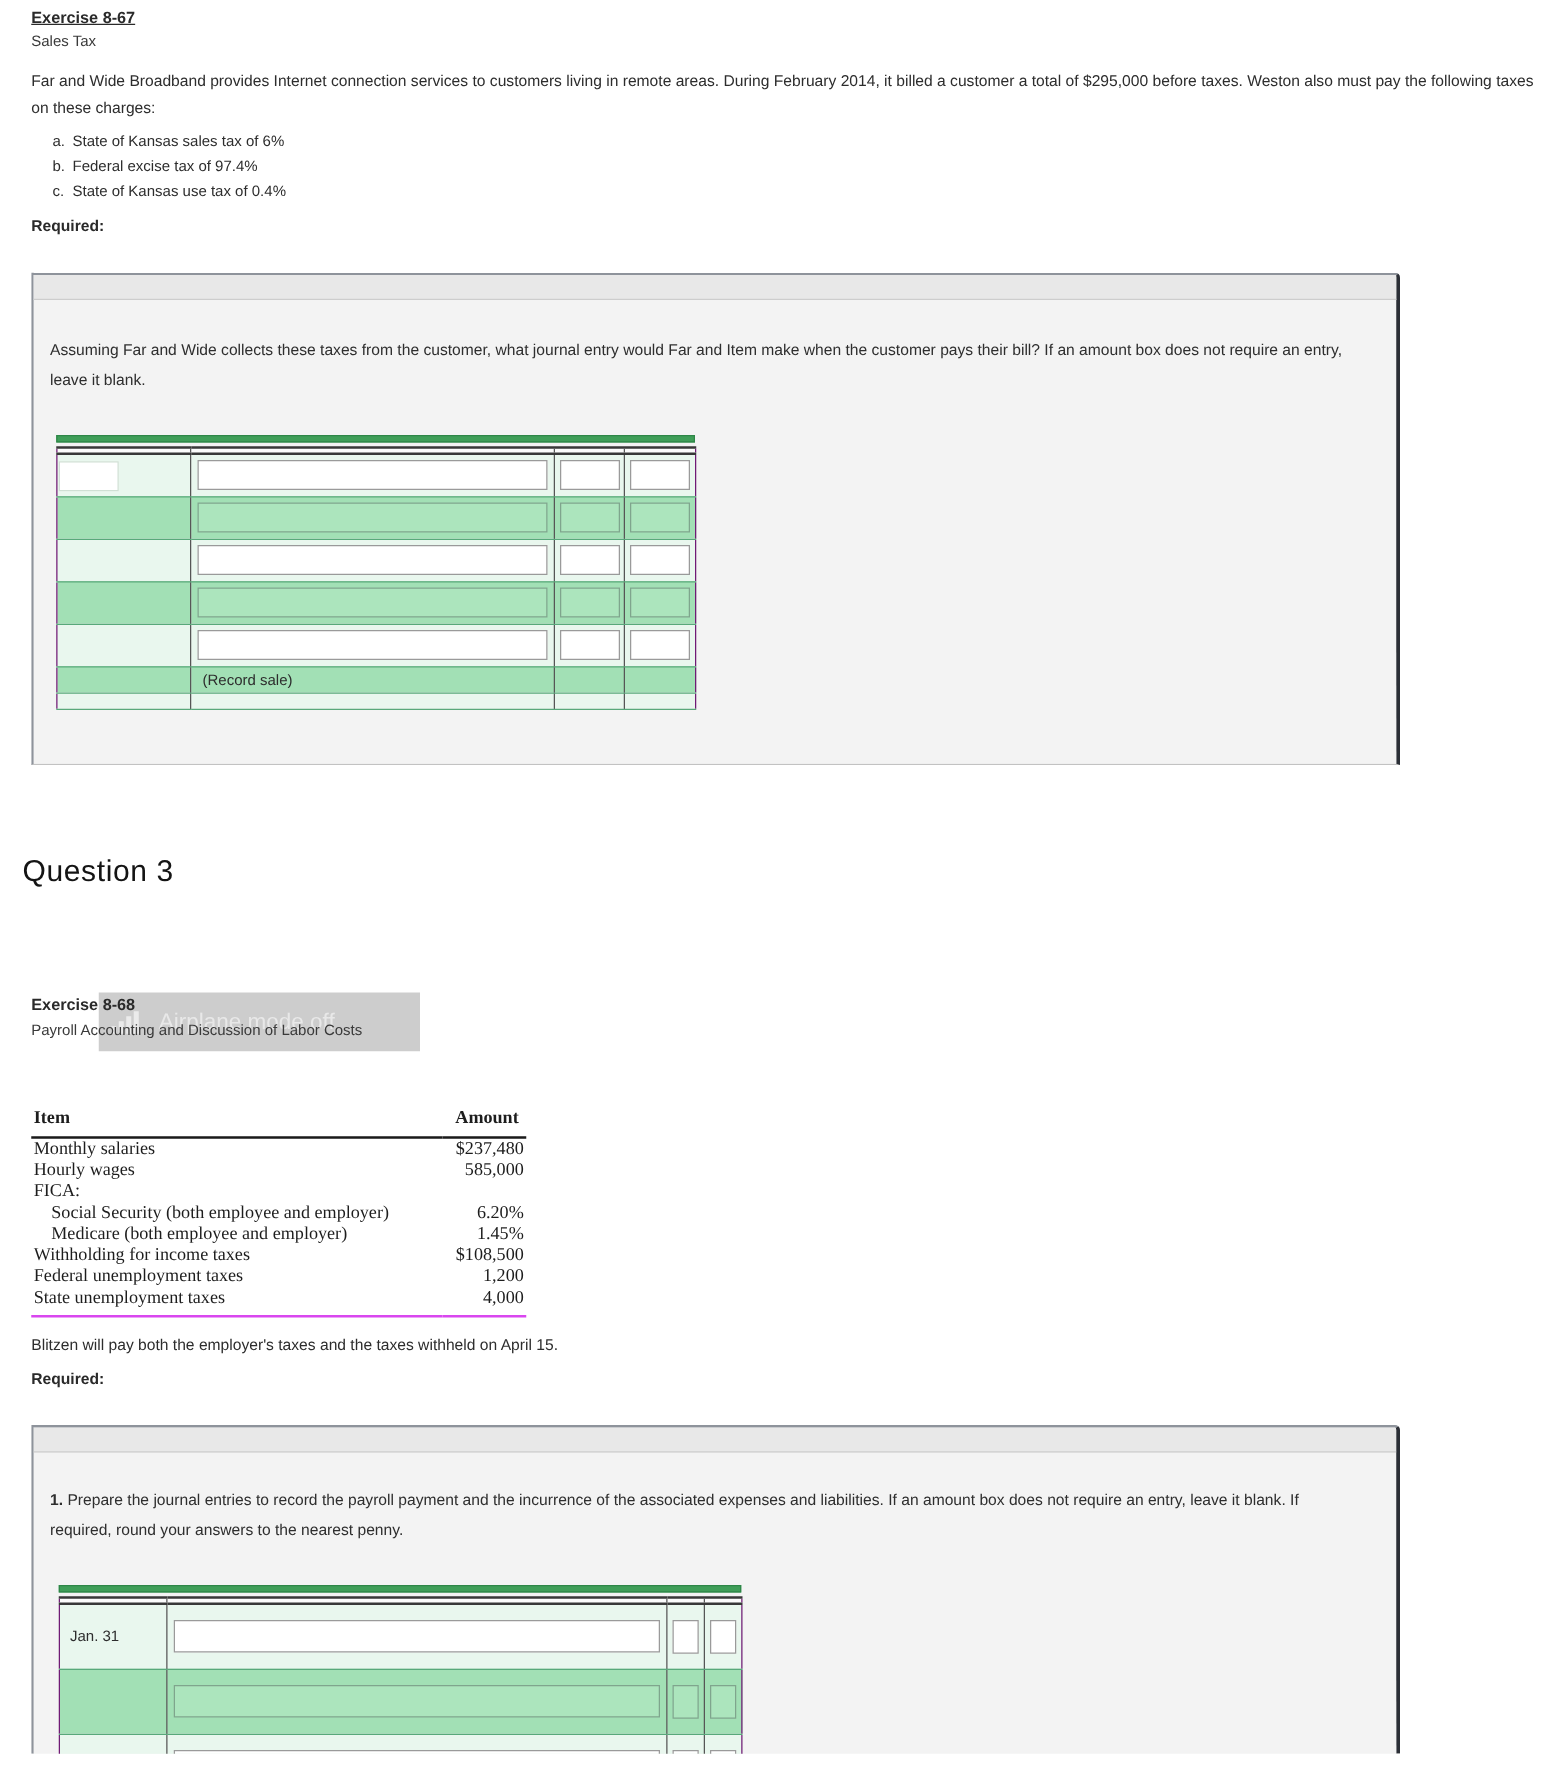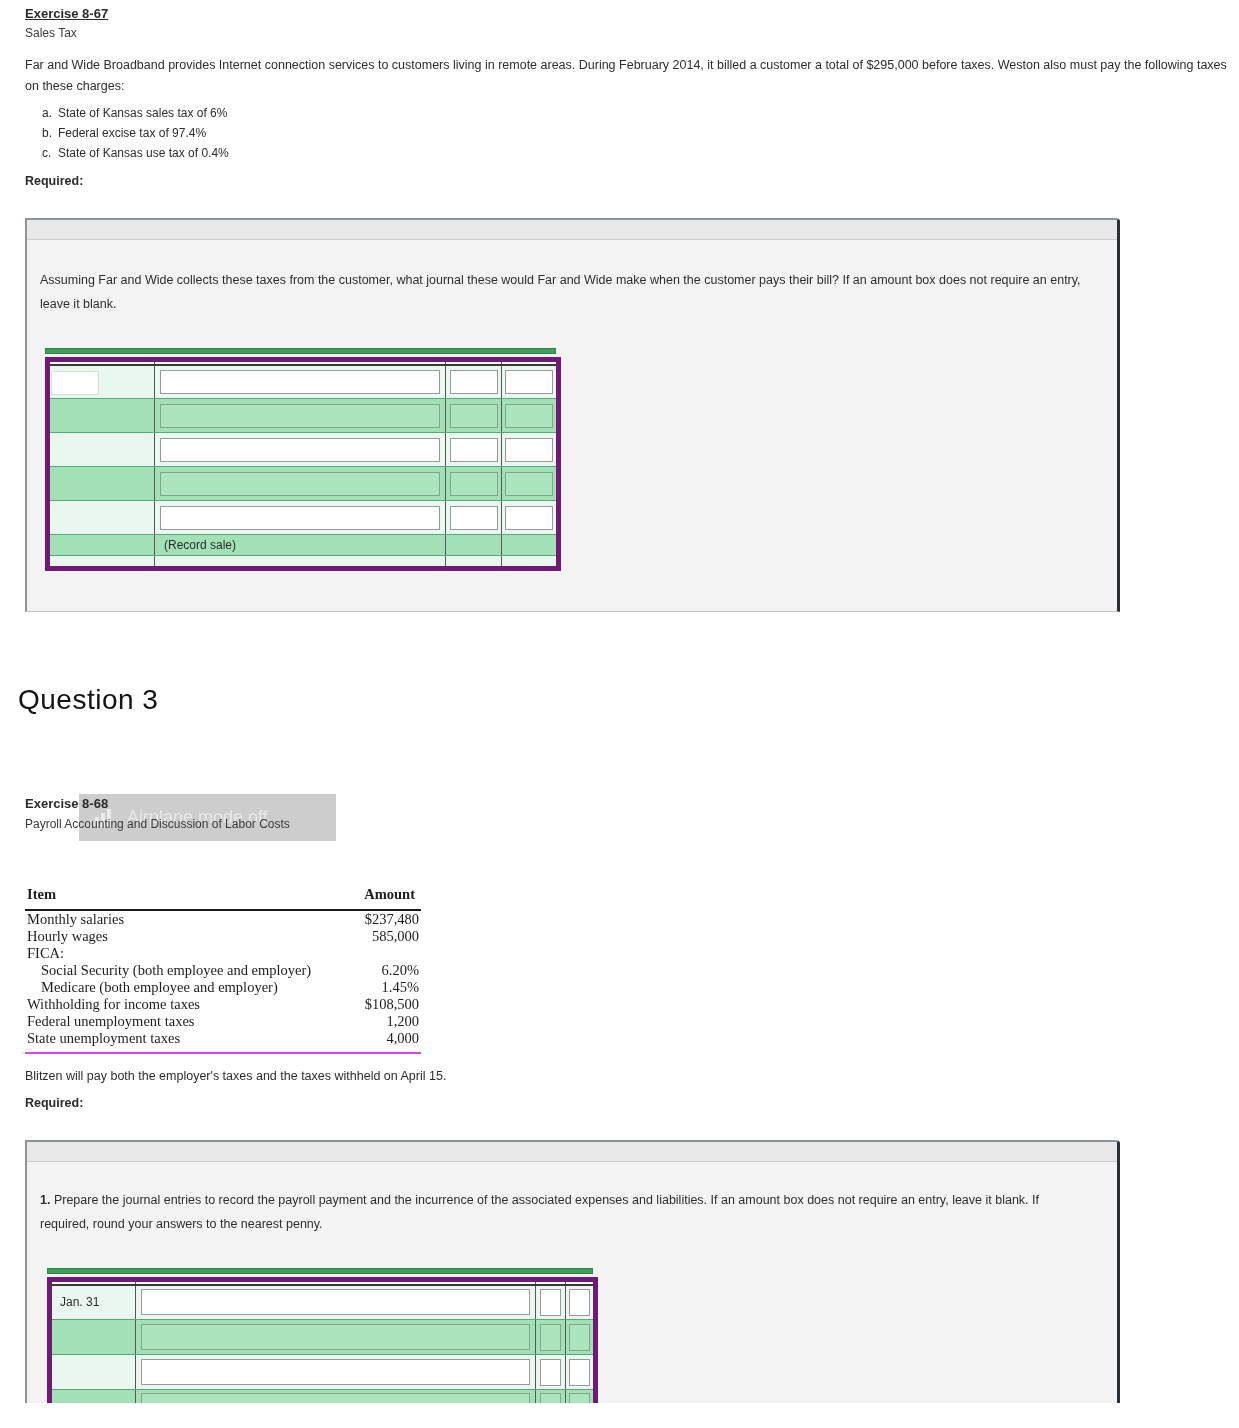--- a/index.html
+++ b/index.html
@@ -21,21 +21,21 @@
            border-bottom:1px solid #c2c2c2; border-top-right-radius:4px; }
   .panel-head { height:20px; background:#e8e8e8; border-bottom:1px solid #cdcdcd; }
   .panel-body { position:relative; }
   .panel-text { position:absolute; left:13px; right:30px; font-size:12.5px; color:#2e2e2e; line-height:24px; }
   .panel-text .num { font-weight:bold; }
 
   
   .journal { position:absolute; }
   .jt-bar { height:6px; background:#3f9e58; border:1px solid #2e8647; margin-bottom:3px; }
   .journal table { border-collapse:collapse; table-layout:fixed; width:100%;
-                   border:5px solid #701a75; }
+                   border:1px solid #701a75; }
   .journal td { border-right:1px solid #565656; border-bottom:1px solid #58a97a; padding:0; vertical-align:middle; }
   .journal td:last-child { border-right:none; }
   .journal tr.hdr td { height:5px; background:#fbfbfb; border-top:2px solid #383838; border-bottom:2px solid #383838; }
   .journal tr.pale td { background:#e9f7ee; }
   .journal tr.green td { background:#a2e0b5; }
   .journal tr.r-tall td { height:34px; }
   .journal tr.r-memo td { height:21px; }
   .journal tr.r-thin td { height:13px; }
   .journal input { display:block; border:1px solid #9a9a9a; background:#ffffff; height:24px; }
   .journal tr.green input { background:#ace5bd; border-color:#7fa58d; }
@@ -46,23 +46,23 @@
   .journal .date-cell { font-size:12px; color:#2d2d2d; padding-left:8px; }
 
   .j1 { width:511px; }
   .j1 col.c1{width:107px} .j1 col.c2{width:291px} .j1 col.c3{width:56px} .j1 col.c4{width:57px}
   .j1 .amt { width:48px; }
 
   .j2 { width:546px; }
   .j2 col.c1{width:86px} .j2 col.c2{width:400px} .j2 col.c3{width:30px} .j2 col.c4{width:30px}
   .j2 .acct { height:26px; }
   .j2 .amt  { width:21px; height:27px; }
-  .j2 tr.r-tall td { height:35px; }
-
-  .question-h { font-size:28px; color:#141414; letter-spacing:0.5px; }
+  .j2 tr.r-tall td { height:52px; }
+
+  .question-h { font-size:24px; color:#141414; letter-spacing:0.5px; }
 
   
   .toast { position:absolute; left:79px; top:794px; width:257px; height:47px;
            background:#cdcdcd; z-index:1; display:flex; align-items:center; }
   .toast-icon { margin-left:10px; opacity:0.6; display:inline-flex; align-items:flex-end; height:18px; }
   .toast-icon i { display:inline-block; width:4px; background:#ffffff; margin-right:2px; }
   .toast-icon i:nth-child(1){height:6px} .toast-icon i:nth-child(2){height:10px}
   .toast-icon i:nth-child(3){height:14px} .toast-icon i:nth-child(4){height:18px}
   .toast-text { color:#ffffff; opacity:0.55; font-size:18px; margin-left:14px; white-space:nowrap; }
   .over-toast { z-index:2; }
@@ -95,21 +95,21 @@
     <div class="tax-item"><span class="marker">a.</span><span>State of Kansas sales tax of 6%</span></div>
     <div class="tax-item"><span class="marker">b.</span><span>Federal excise tax of 97.4%</span></div>
     <div class="tax-item"><span class="marker">c.</span><span>State of Kansas use tax of 0.4%</span></div>
   </div>
 
   <div class="abs required" style="left:25px; top:174px;">Required:</div>
 
   <div class="panel" id="panel1">
     <div class="panel-head"></div>
     <div class="panel-body">
-      <div class="panel-text" style="top:28px;">Assuming Far and Wide collects these taxes from the customer, what journal these would Far and Wide make when the customer pays their bill? If an amount box does not require an entry, leave it blank.</div>
+      <div class="panel-text" style="top:28px;">Assuming Far and Wide collects these taxes from the customer, what journal entry would Far and Item make when the customer pays their bill? If an amount box does not require an entry, leave it blank.</div>
 
       <div class="journal j1" style="left:18px; top:108px;">
         <div class="jt-bar"></div>
         <table>
           <colgroup>
               <col class="c1">
               <col class="c2">
               <col class="c3">
               <col class="c4">
             </colgroup>

